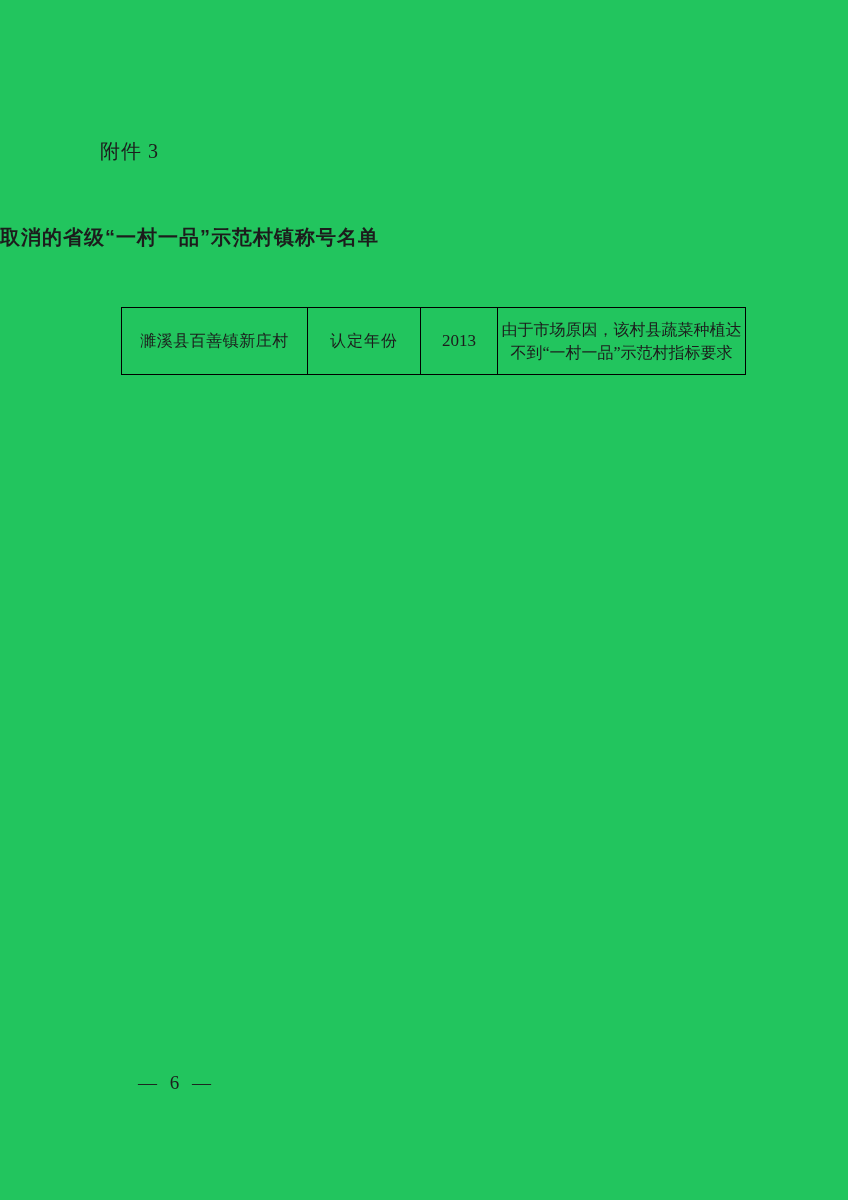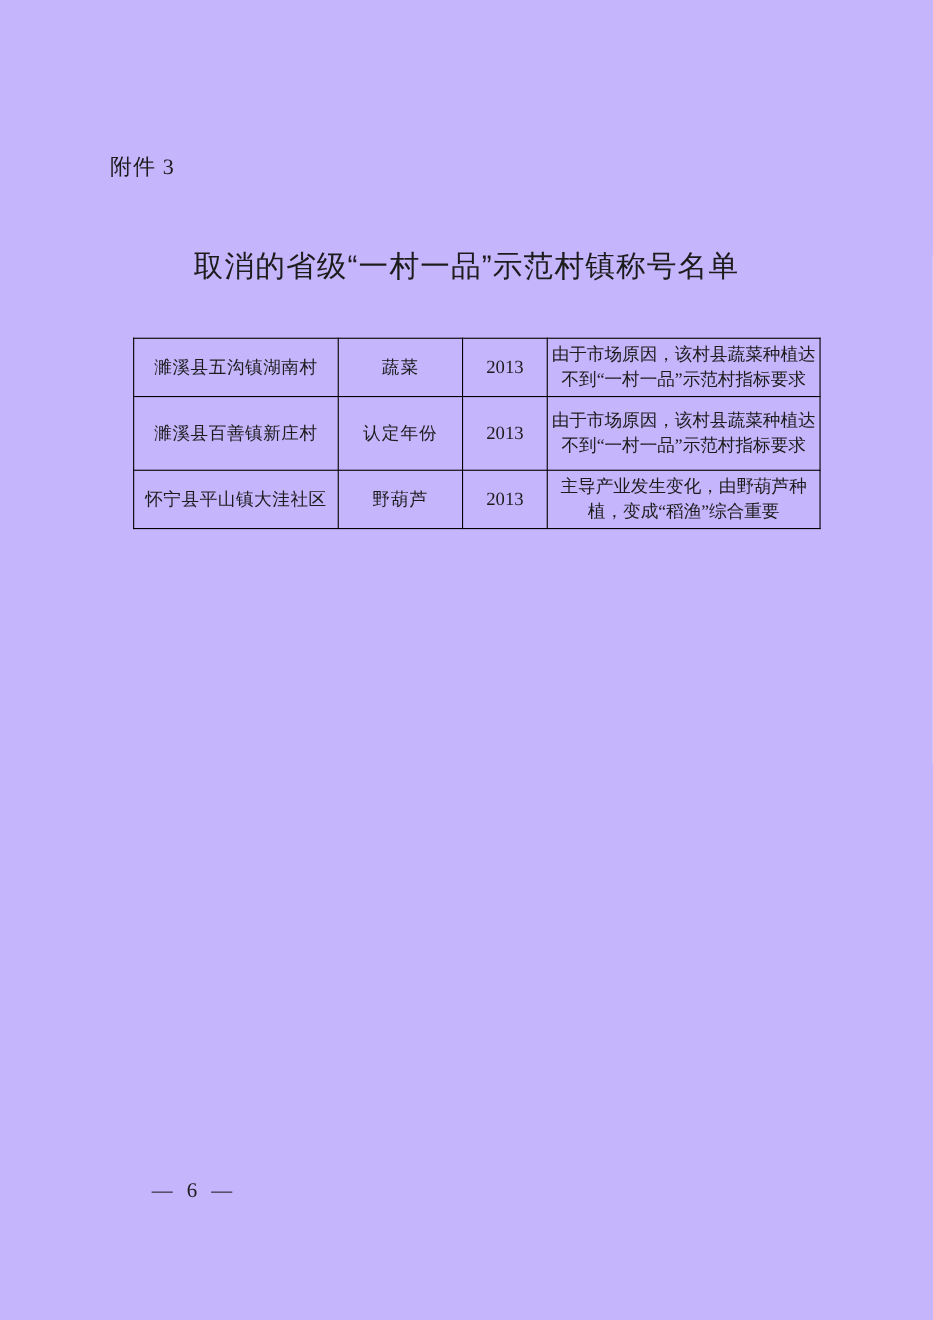--- a/index.html
+++ b/index.html
@@ -5,42 +5,41 @@
   html, body {
     margin: 0;
     padding: 0;
     background: #e8e8e8;
   }
   .page {
     position: relative;
     width: 848px;
     height: 1200px;
     margin: 0 auto;
-    background: #c4b5fd;
+    background: #22c55e;
     color: #1c1c1c;
     font-family: "Liberation Serif", "DejaVu Serif", serif;
     overflow: hidden;
   }
   .attachment-label {
     position: absolute;
     left: 100px;
     top: 138px;
     font-size: 20px;
     letter-spacing: 1px;
   }
   .doc-title {
     position: absolute;
     left: 0;
     top: 224px;
     width: 100%;
     margin: 0;
-    text-align: center;
     font-family: "Liberation Sans", "DejaVu Sans", sans-serif;
-    font-weight: normal;
-    font-size: 27px;
+    font-weight: bold;
+    font-size: 20px;
     letter-spacing: 1px;
   }
   .doc-table {
     position: absolute;
     left: 121px;
     top: 307px;
     width: 624px;
     border-collapse: collapse;
     table-layout: fixed;
   }
@@ -95,42 +94,30 @@
 
   <table class="doc-table">
     <colgroup>
       <col style="width:186px">
       <col style="width:113px">
       <col style="width:77px">
       <col style="width:248px">
     </colgroup>
     <tbody>
 
-      <tr style="height:53px">
-        <td class="cell-name">濉溪县五沟镇湖南村</td>
-        <td class="cell-industry">蔬菜</td>
-        <td class="cell-year">2013</td>
-        <td class="cell-reason">由于市场原因，该村县蔬菜种植达不到“一村一品”示范村指标要求</td>
-      </tr>
 
       <tr style="height:67px">
         <td class="cell-name">濉溪县百善镇新庄村</td>
         <td class="cell-industry">认定年份</td>
         <td class="cell-year">2013</td>
         <td class="cell-reason">由于市场原因，该村县蔬菜种植达不到“一村一品”示范村指标要求</td>
       </tr>
 
 
 
 
-      <tr style="height:53px">
-        <td class="cell-name">怀宁县平山镇大洼社区</td>
-        <td class="cell-industry">野葫芦</td>
-        <td class="cell-year">2013</td>
-        <td class="cell-reason">主导产业发生变化，由野葫芦种植，变成“稻渔”综合重要</td>
-      </tr>
 
     </tbody>
   </table>
 
   <div class="page-footer">— 6 —</div>
 
 </div>
 
 </body></html>

